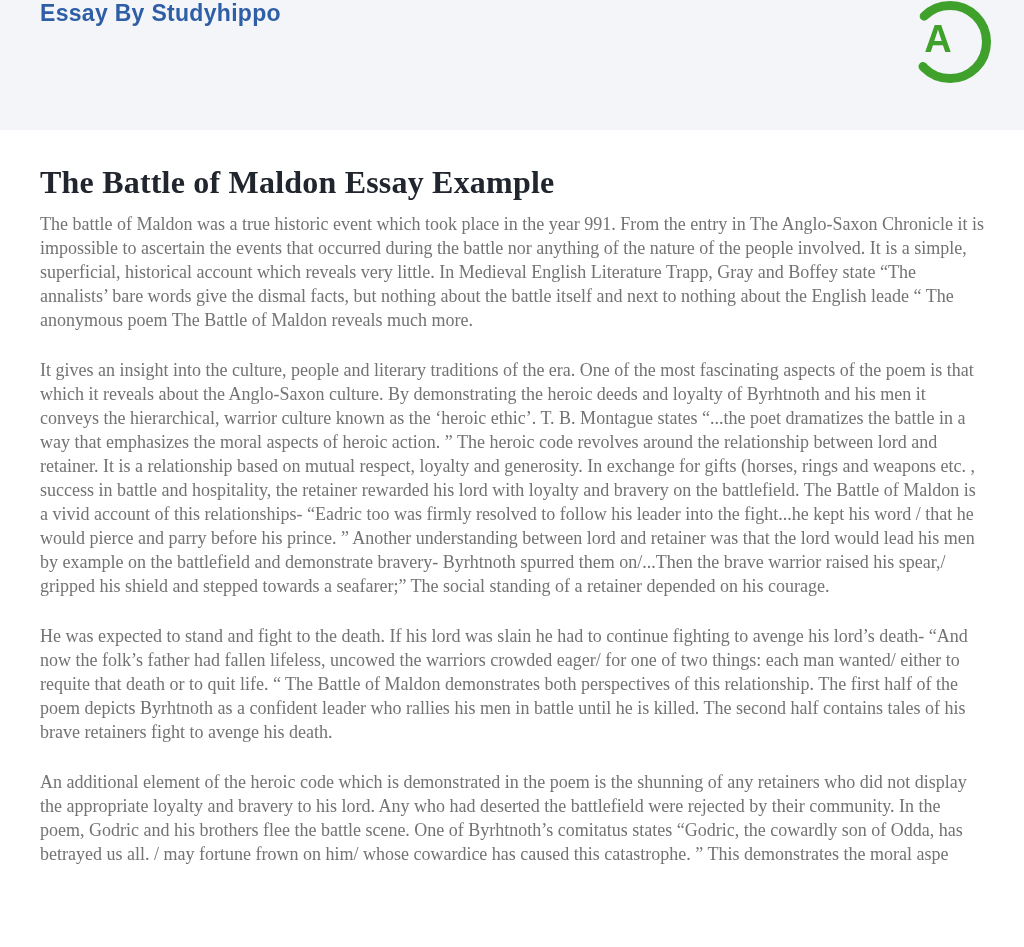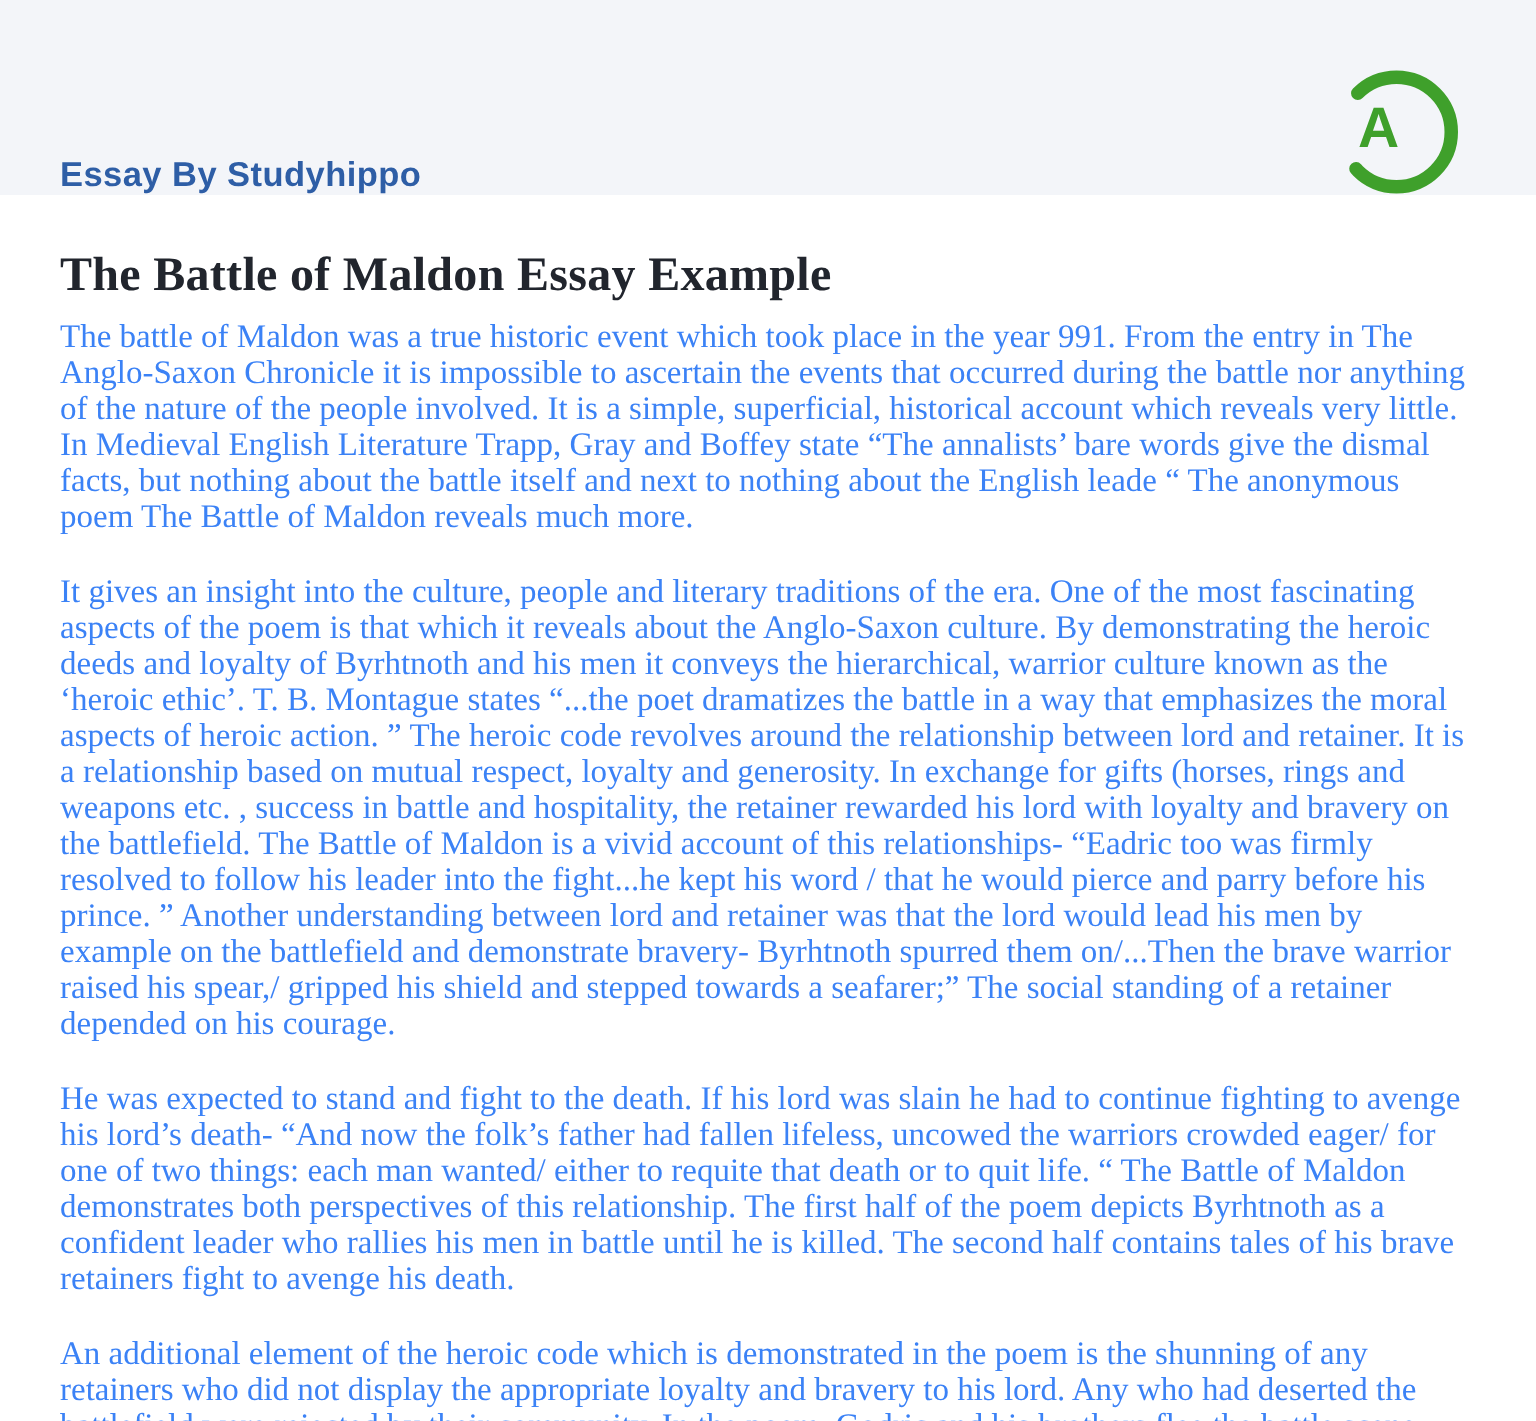--- a/index.html
+++ b/index.html
@@ -13,23 +13,23 @@
   }
   .page {
     width: 1024px;
     min-height: 947px;
     background: #ffffff;
   }
   .header {
     height: 130px;
     background: #f3f5f9;
     display: flex;
-    align-items: flex-end;
+    align-items: flex-start;
     justify-content: space-between;
-    padding: 0 52px 0 40px;
+    padding: 0 33px 0 40px;
   }
   .header-text { display: flex; flex-direction: column; }
   .site-title {
     font-size: 23px;
     font-weight: 700;
     color: #2e5ea6;
     letter-spacing: 0.3px;
   }
   .site-url {
     margin-top: 13px;
@@ -47,23 +47,23 @@
   .essay-title {
     margin: 16px 0 10px 0;
     font-size: 32px;
     line-height: 40px;
     font-weight: 700;
     color: #21252d;
     letter-spacing: 0.2px;
   }
   .essay-paragraph {
     margin: 0 0 26px 0;
-    font-size: 22px;
+    font-size: 18px;
     line-height: 24px;
-    color: #3b82f6;
+    color: #737373;
     max-width: 948px;
   }
   .essay-paragraph:last-child { margin-bottom: 0; }
 </style>
 </head>
 <body>
 
 <div class="page">
 
   <header class="header">

